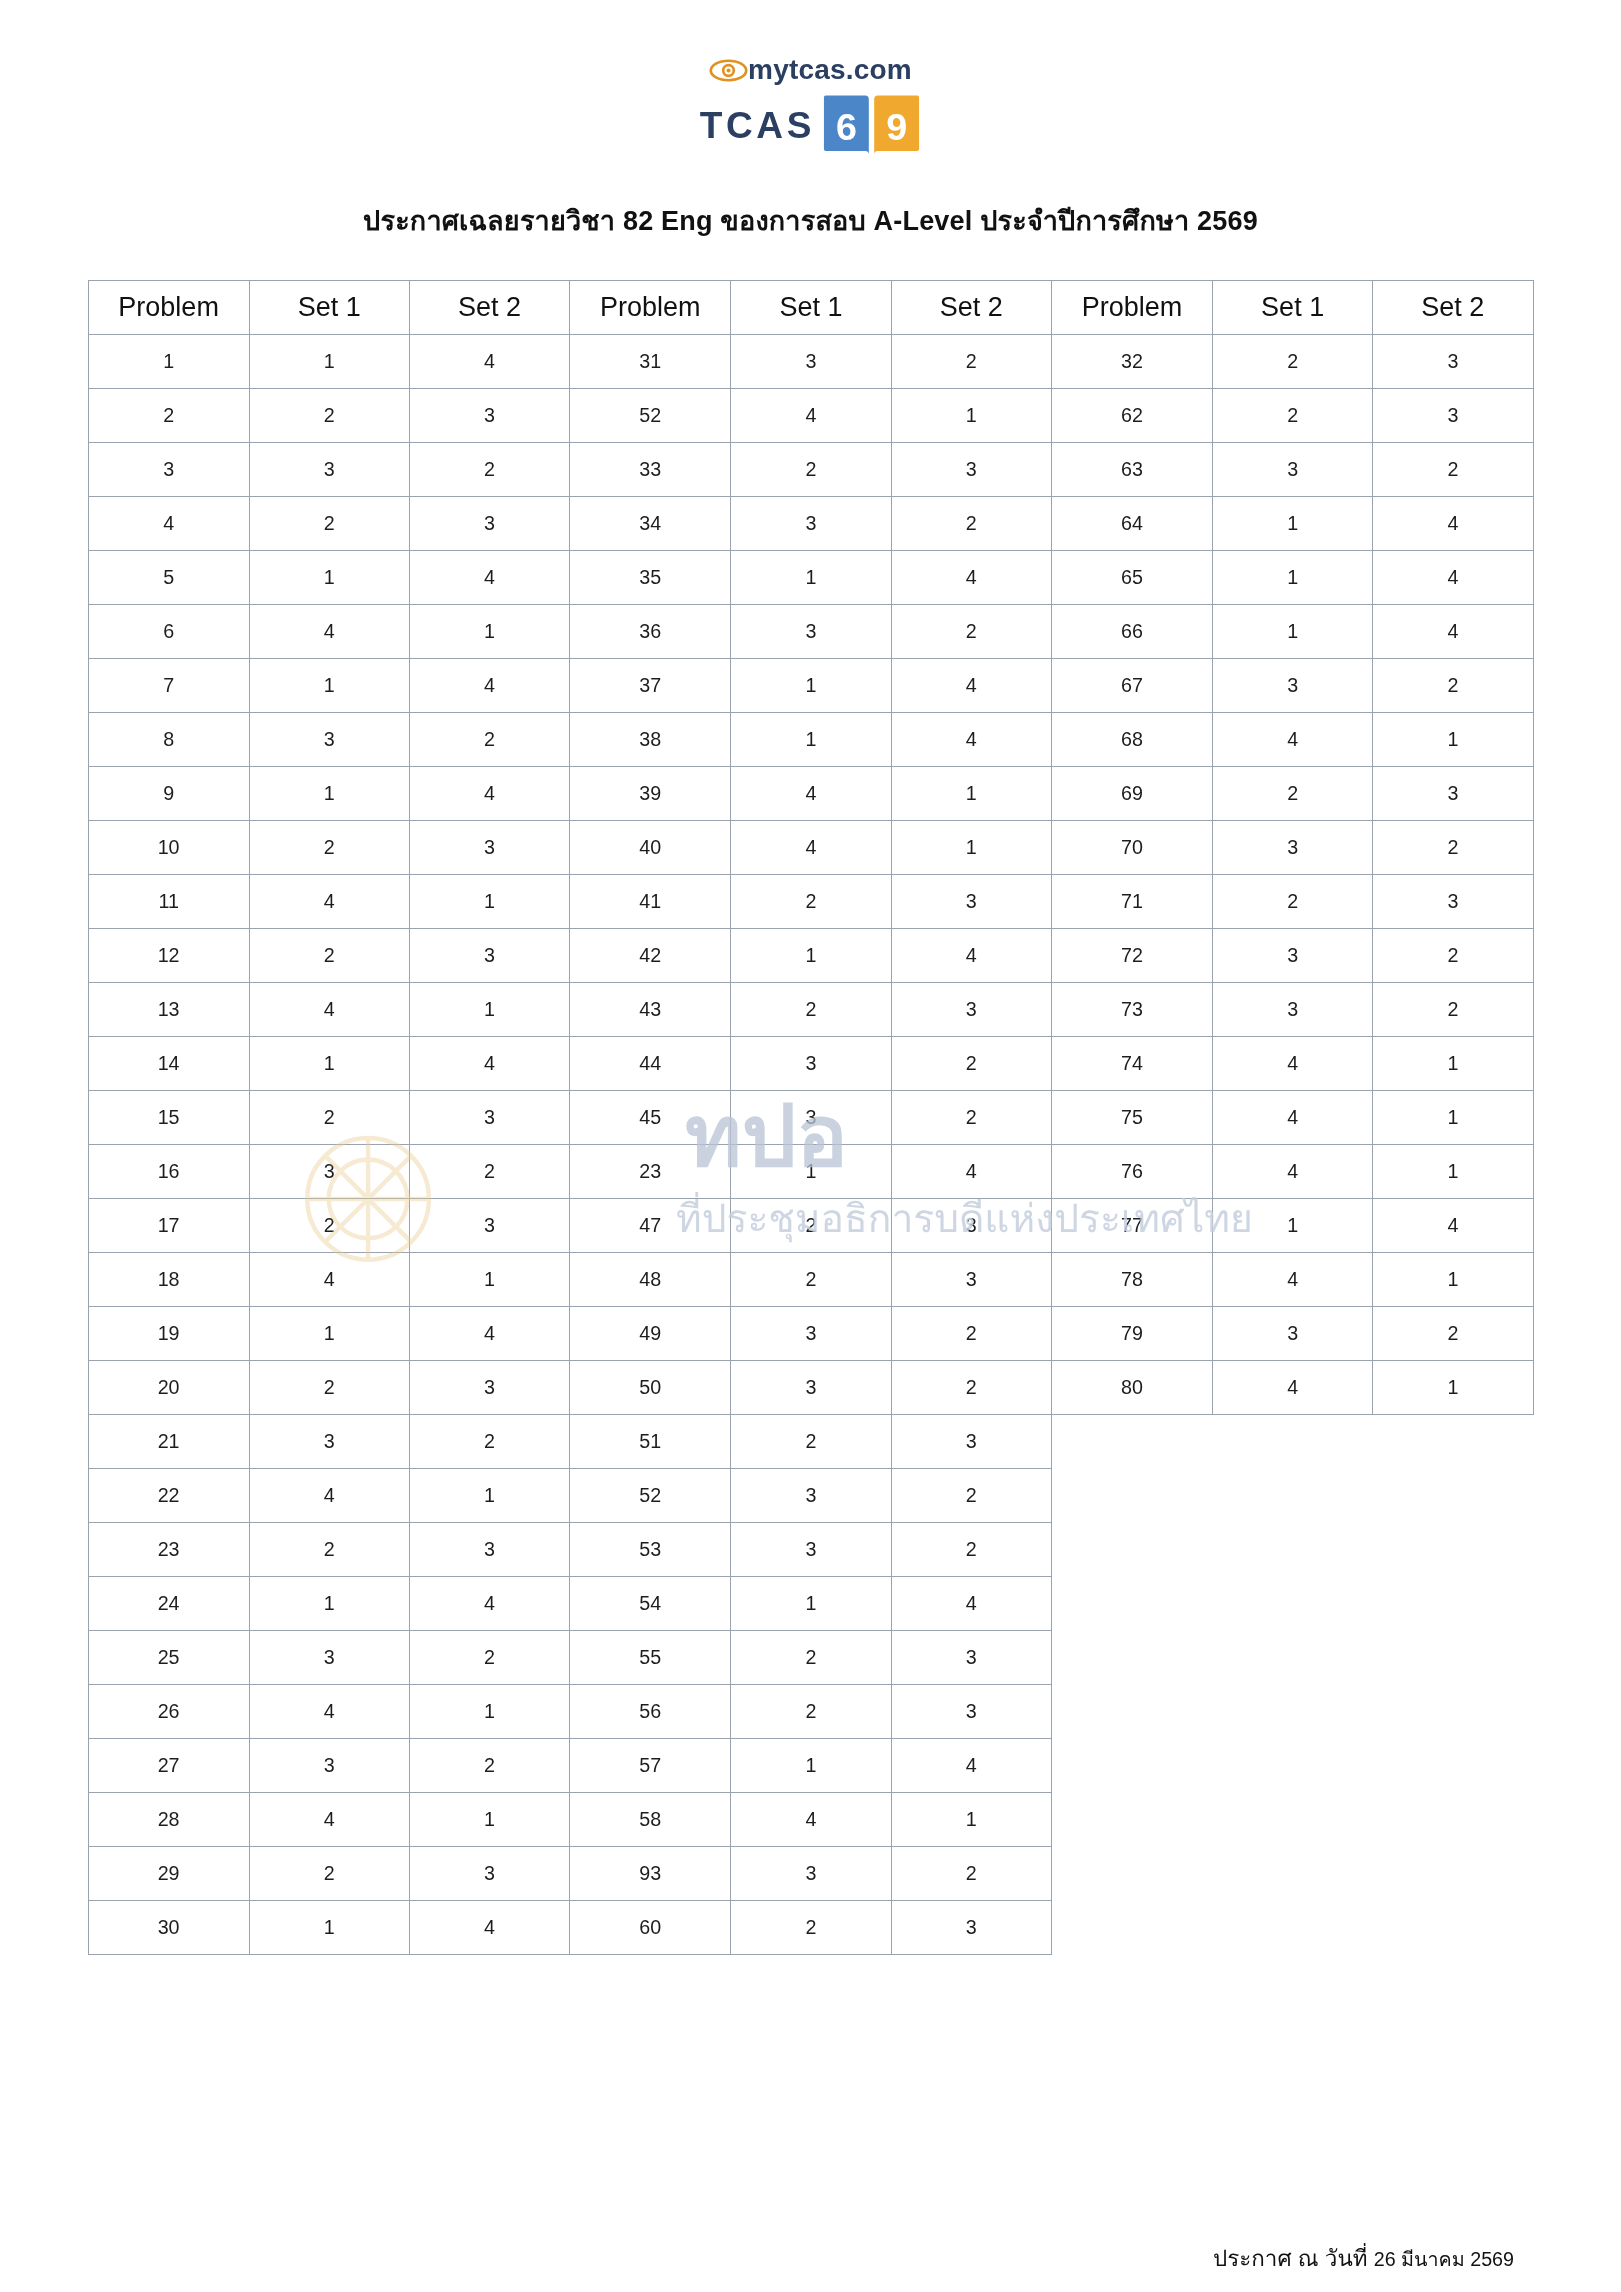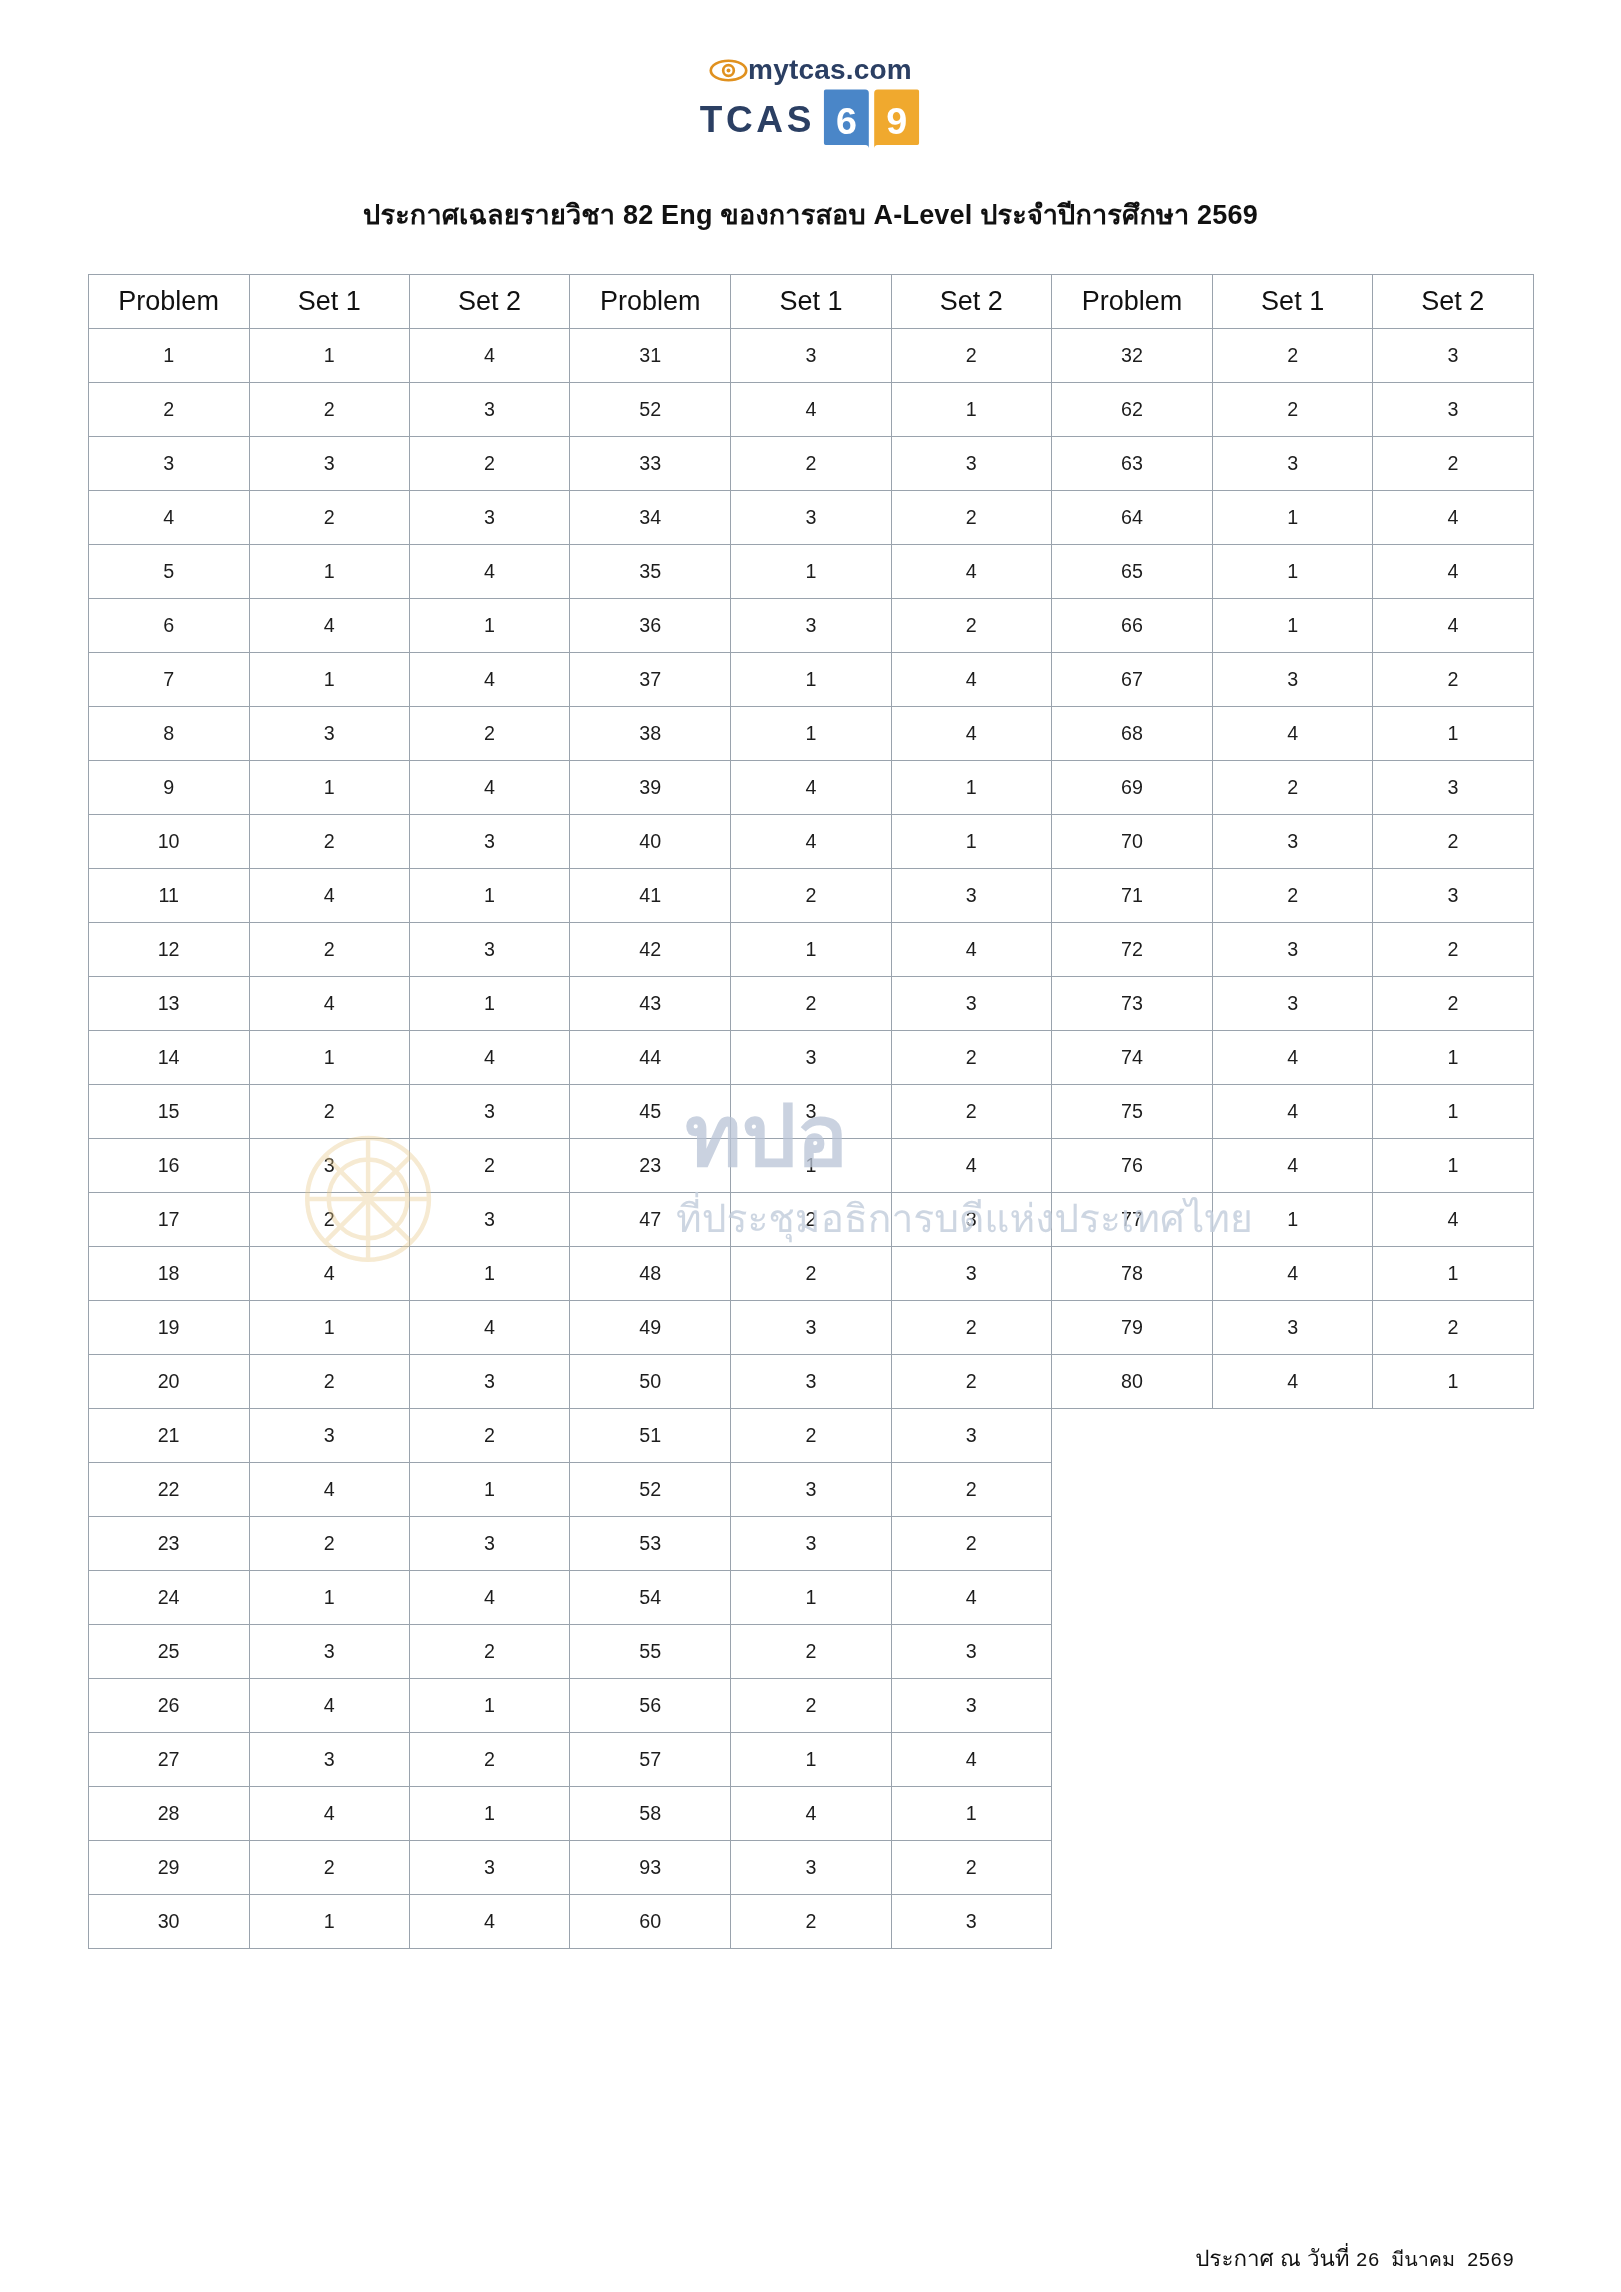--- a/index.html
+++ b/index.html
@@ -26,21 +26,21 @@
   
   .logo-block {
     margin-top: 56px;
     display: flex;
     flex-direction: column;
     align-items: center;
   }
   .logo-top {
     display: flex;
     align-items: center;
-    margin-bottom: 0;
+    margin-bottom: 6px;
   }
   .logo-eye {
     width: 39px;
     height: 27px;
     display: block;
   }
   .logo-mytcas {
     font-size: 28px;
     font-weight: bold;
     color: #2b3f63;
@@ -168,21 +168,20 @@
   
   .footer {
     position: absolute;
     right: 107px;
     bottom: 73px;
     font-size: 22.4px;
     color: #111;
   }
   .footer .small {
     font-size: 19.7px;
-    font-family: Liberation Mono, monospace;
   }
 </style>
 </head>
 <body>
 
 <div class="page">
 
   <div class="logo-block">
     <div class="logo-top">
       <span class="logo-eye">

